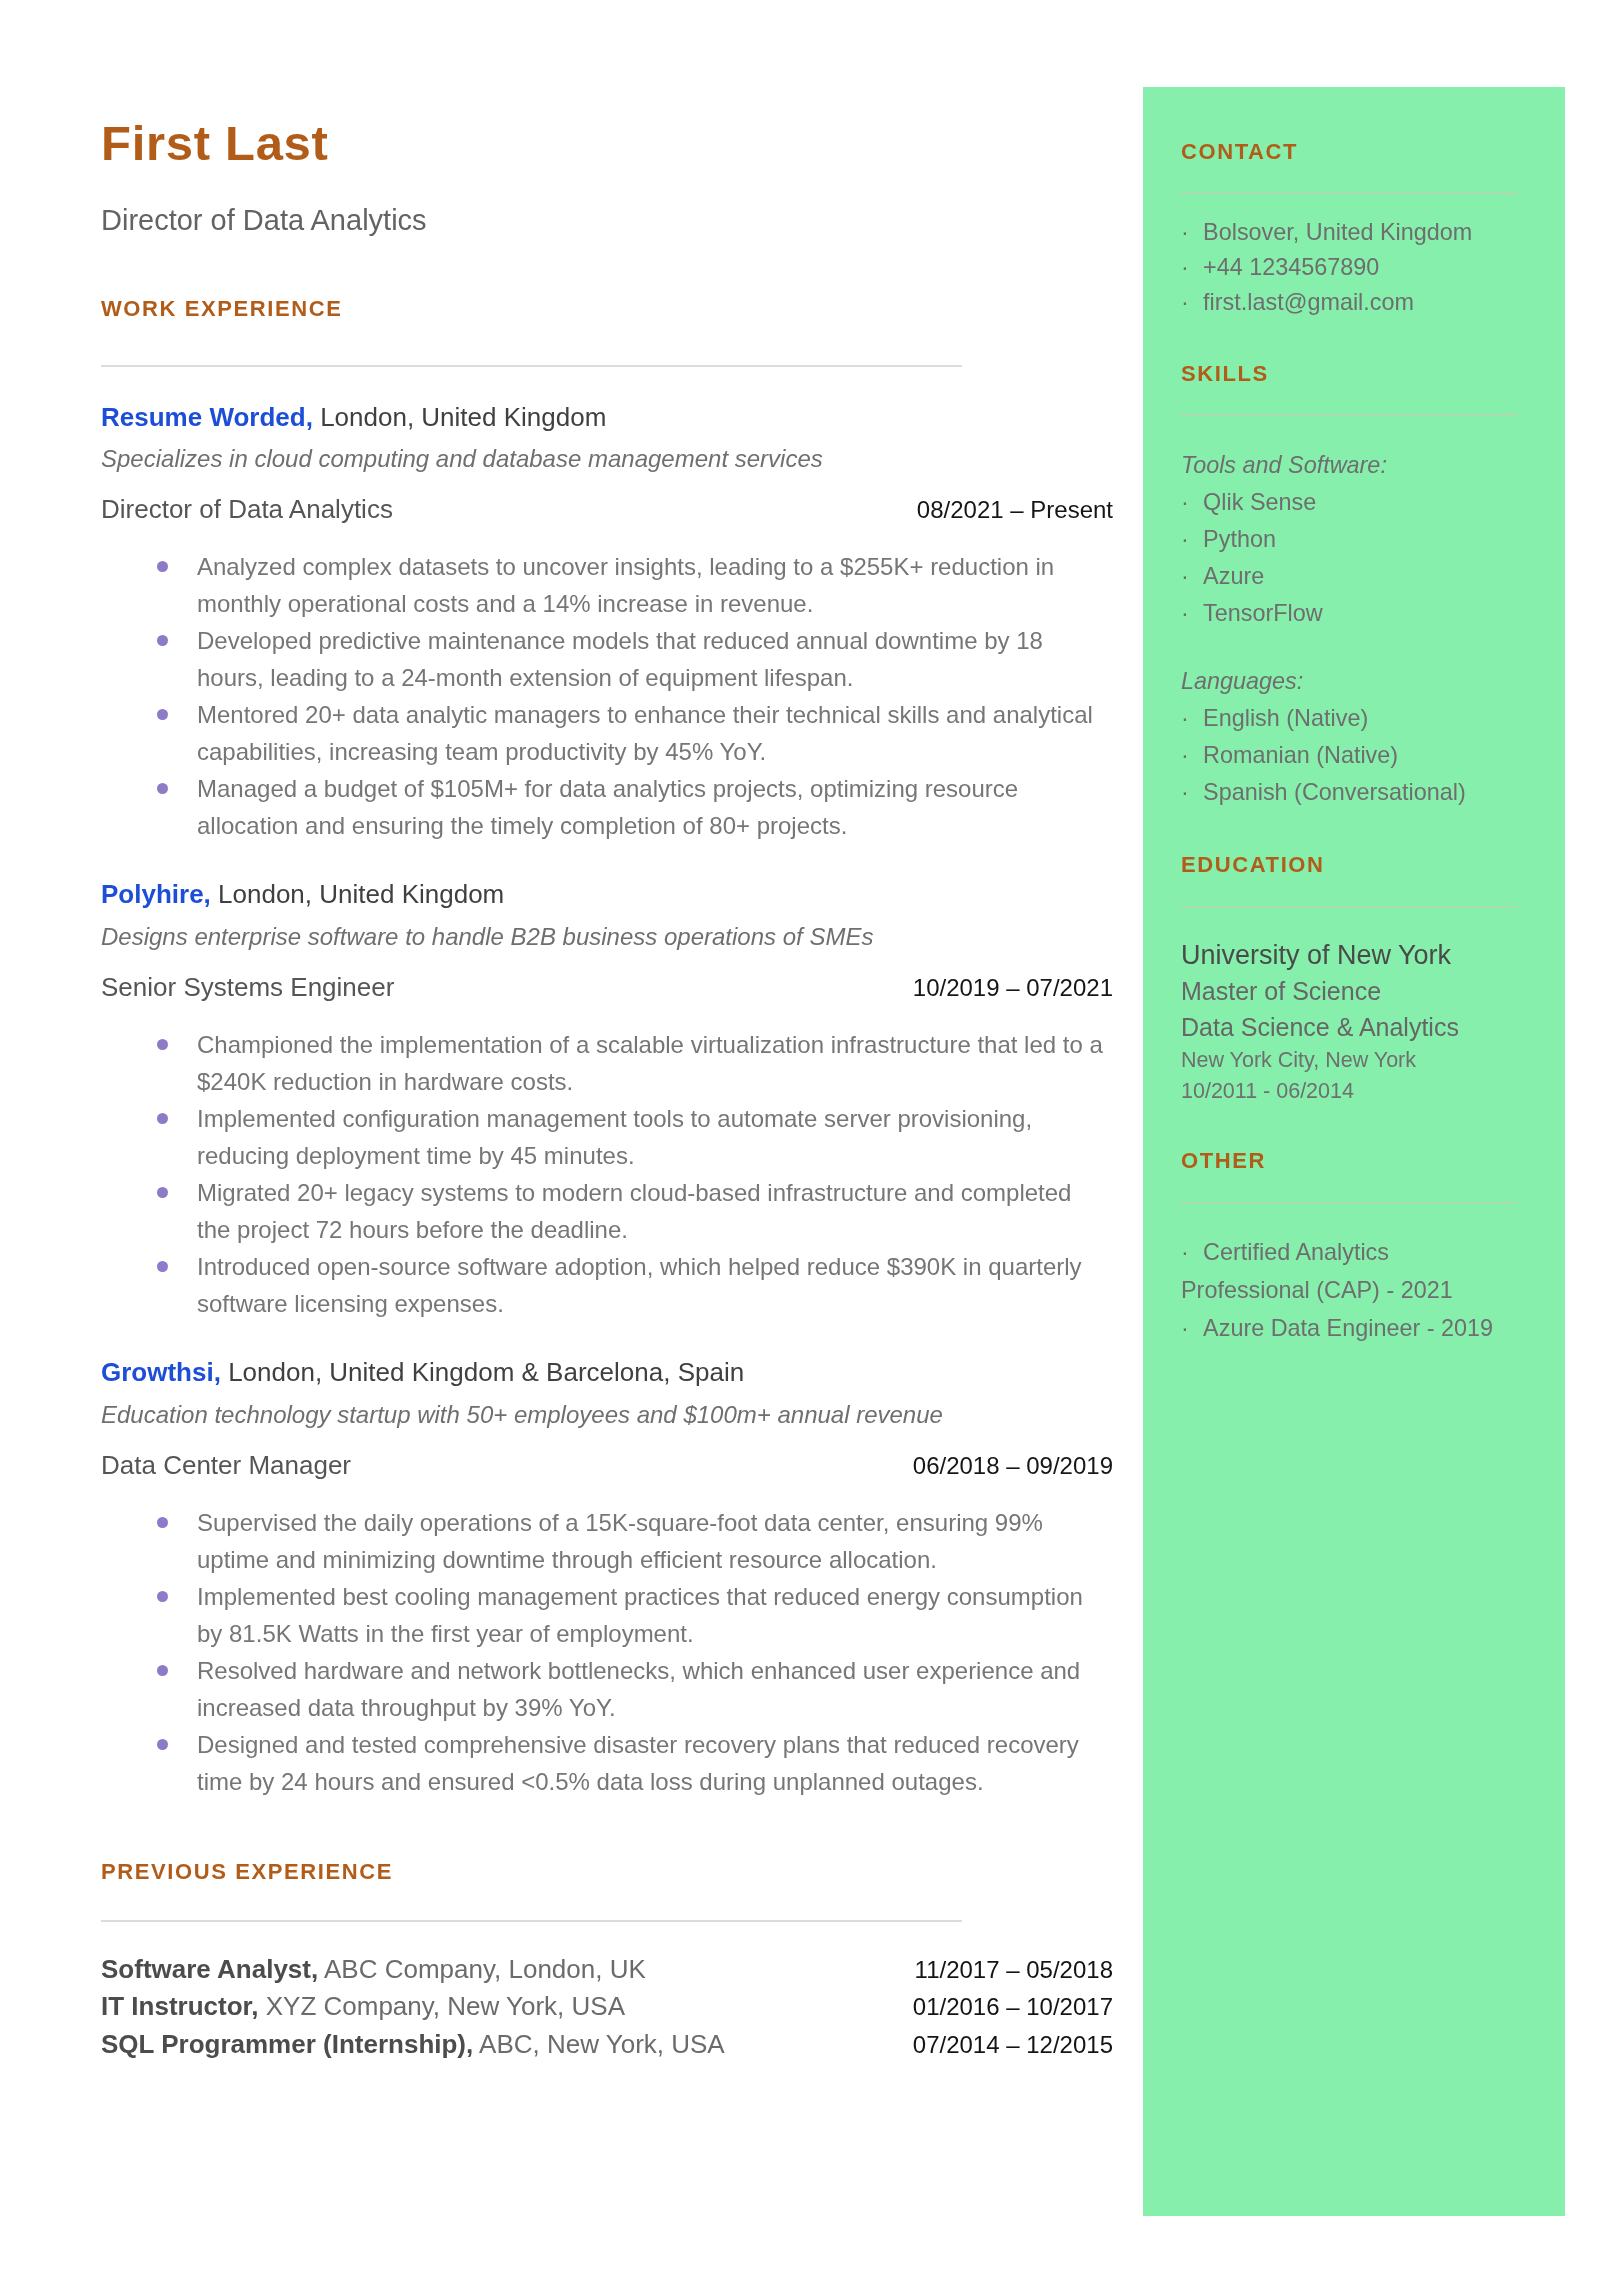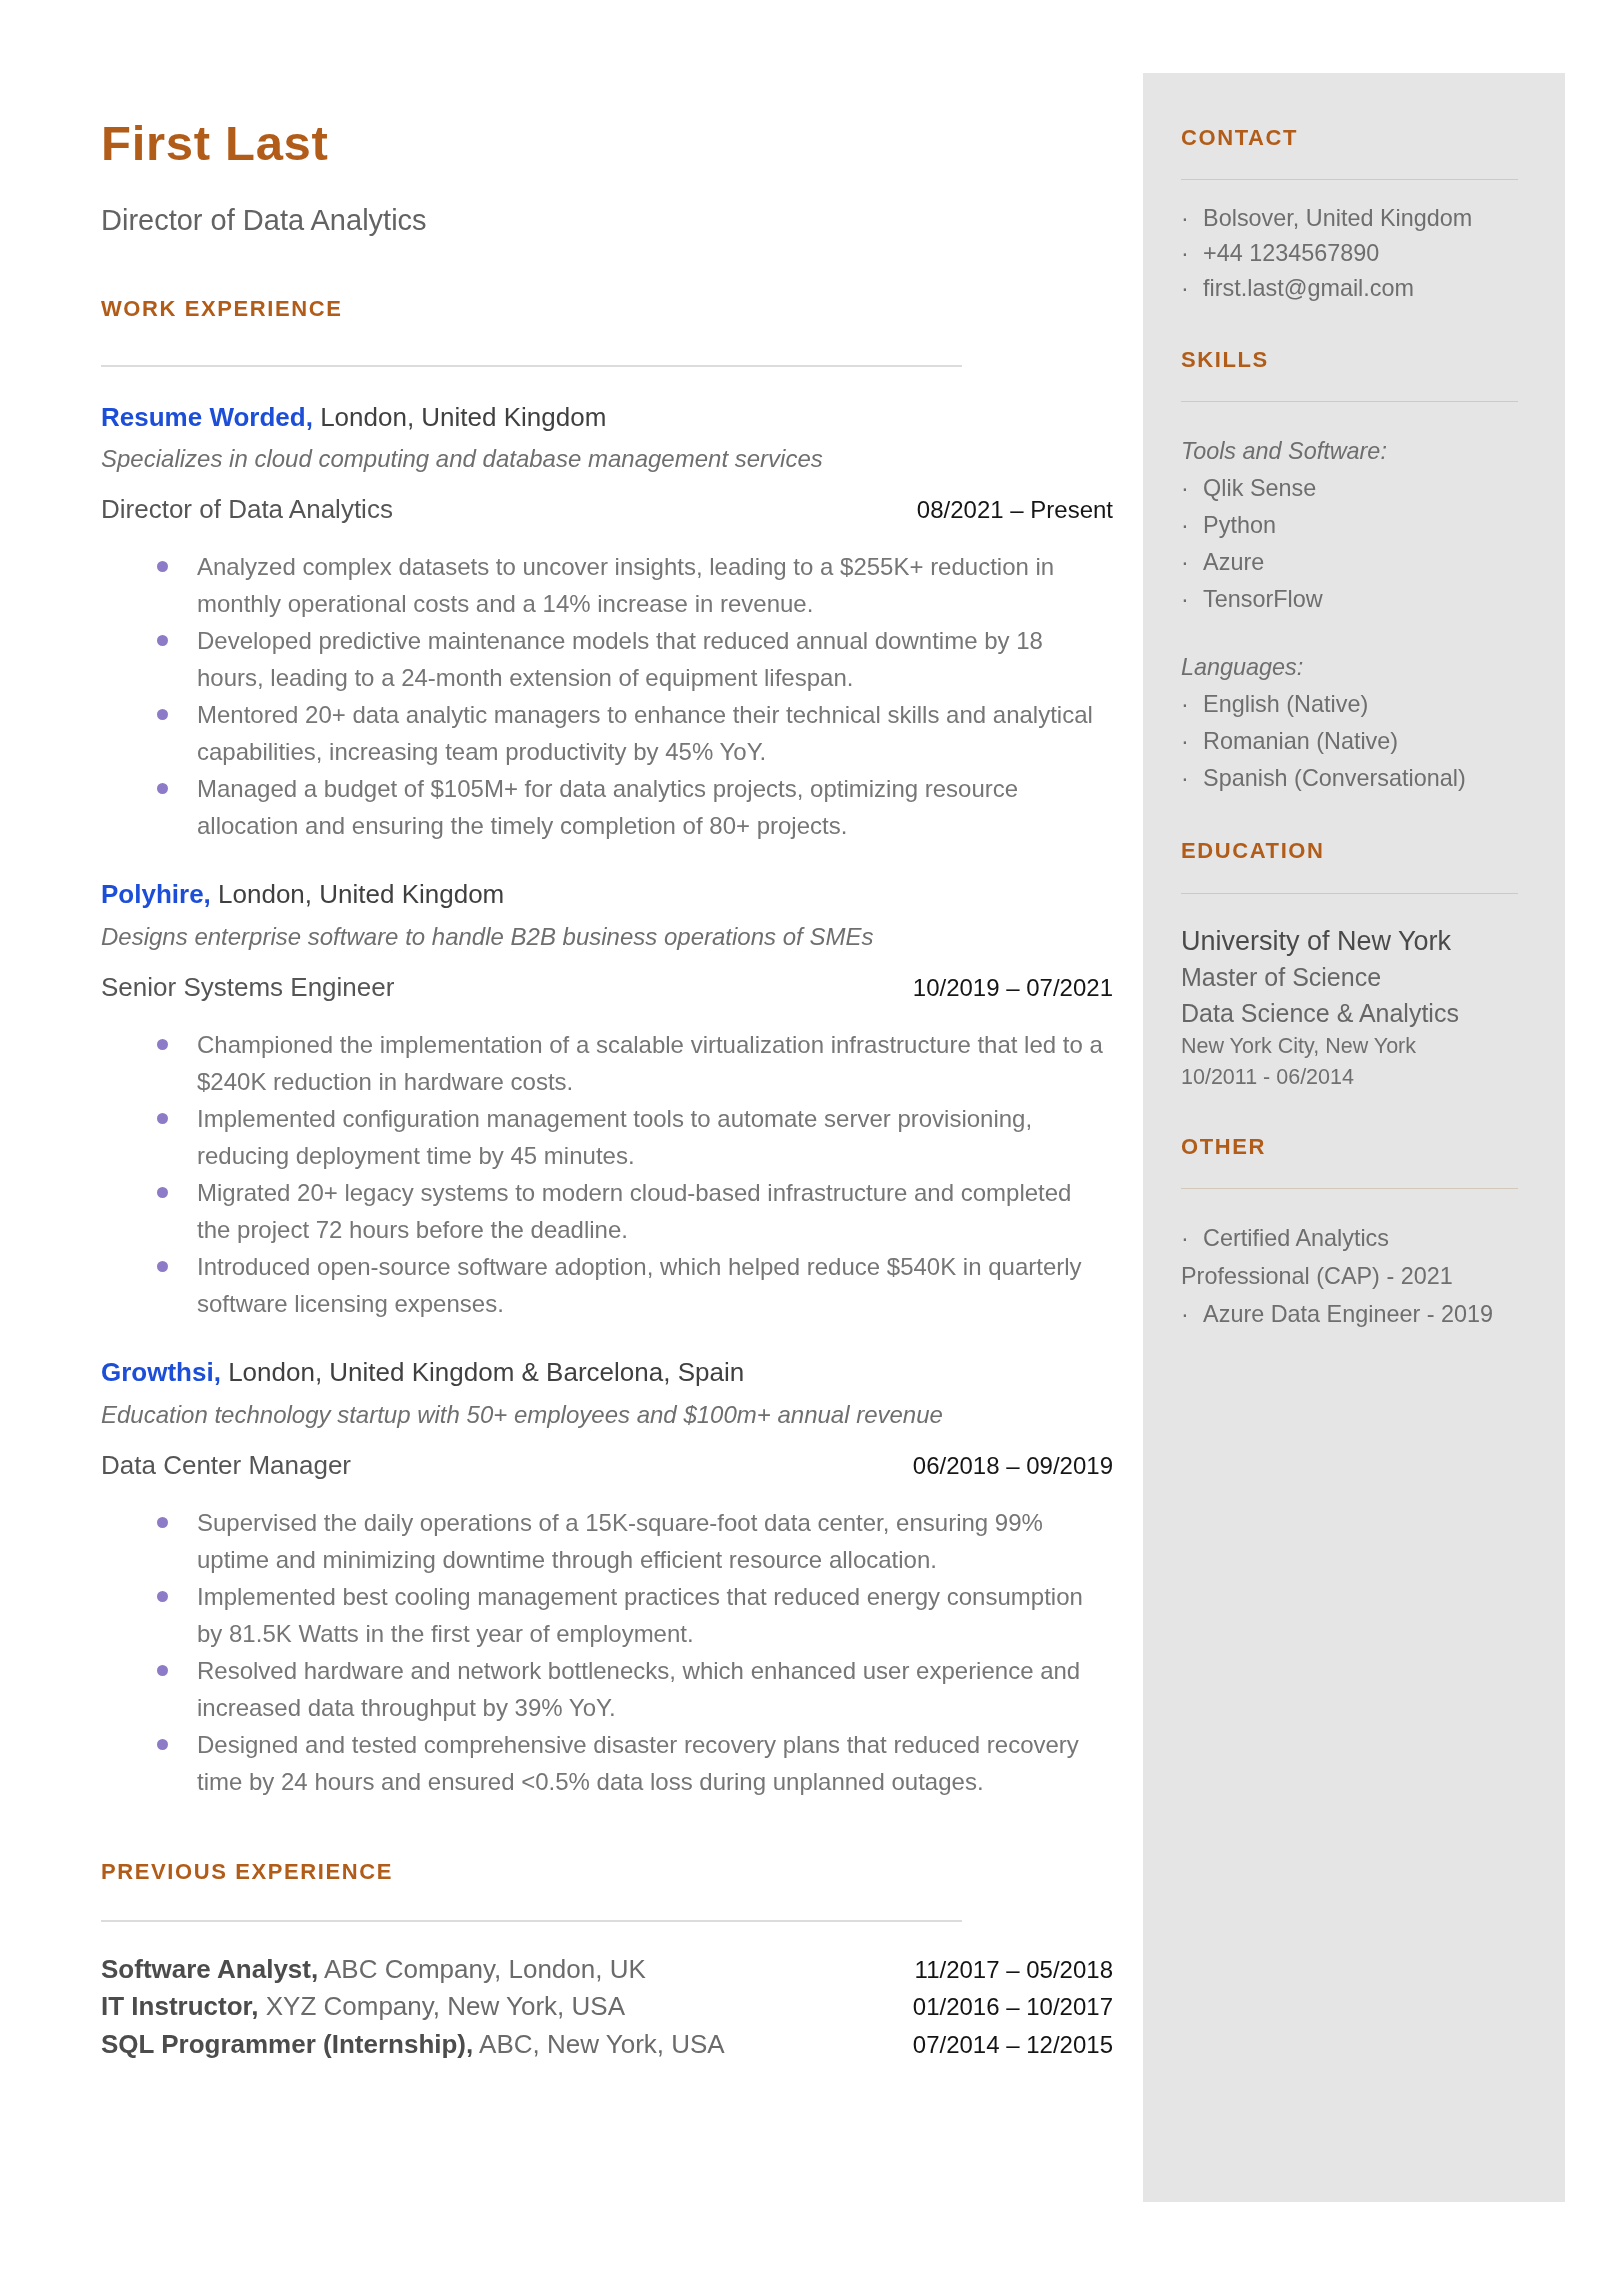--- a/index.html
+++ b/index.html
@@ -71,23 +71,23 @@
     margin-top:10.4px; line-height:27px;
   }
   .prev-row:first-child { margin-top:0; }
   .prev-left { font-size:26px; }
   .prev-left .role { font-weight:bold; color:#4c4c4c; }
   .prev-left .pco { color:#6b6b6b; }
   .prev-dates { font-size:24px; color:#141414; }
 
   
   .sidebar {
-    position:absolute; left:1143px; top:73px;
+    position:absolute; left:1143px; top:87px;
     width:422px; height:2129px;
-    background:#e5e5e5;
+    background:#86efac;
     box-sizing:border-box;
     padding:0 47px 0 38px;
   }
   .side-head {
     margin:53px 0 0;
     font-size:22px; font-weight:bold; letter-spacing:1.6px;
     color:#b15c18; line-height:1.1;
   }
   .side-head.first { margin-top:53px; }
   .side-head.later { margin-top:42px; }
@@ -153,21 +153,21 @@
       </div>
       <div class="summary">Designs enterprise software to handle B2B business operations of SMEs</div>
       <div class="titlerow">
         <span class="jobtitle">Senior Systems Engineer</span>
         <span class="dates">10/2019 – 07/2021</span>
       </div>
       <ul class="bullets">
         <li>Championed the implementation of a scalable virtualization infrastructure that led to a $240K reduction in hardware costs.</li>
         <li>Implemented configuration management tools to automate server provisioning, reducing deployment time by 45 minutes.</li>
         <li>Migrated 20+ legacy systems to modern cloud-based infrastructure and completed the project 72 hours before the deadline.</li>
-        <li>Introduced open-source software adoption, which helped reduce $540K in quarterly software licensing expenses.</li>
+        <li>Introduced open-source software adoption, which helped reduce $390K in quarterly software licensing expenses.</li>
       </ul>
     </section>
 
     <section>
       <div class="company-line">
         <span class="co">Growthsi,</span><span class="loc"> London, United Kingdom &amp; Barcelona, Spain</span>
       </div>
       <div class="summary">Education technology startup with 50+ employees and $100m+ annual revenue</div>
       <div class="titlerow">
         <span class="jobtitle">Data Center Manager</span>

